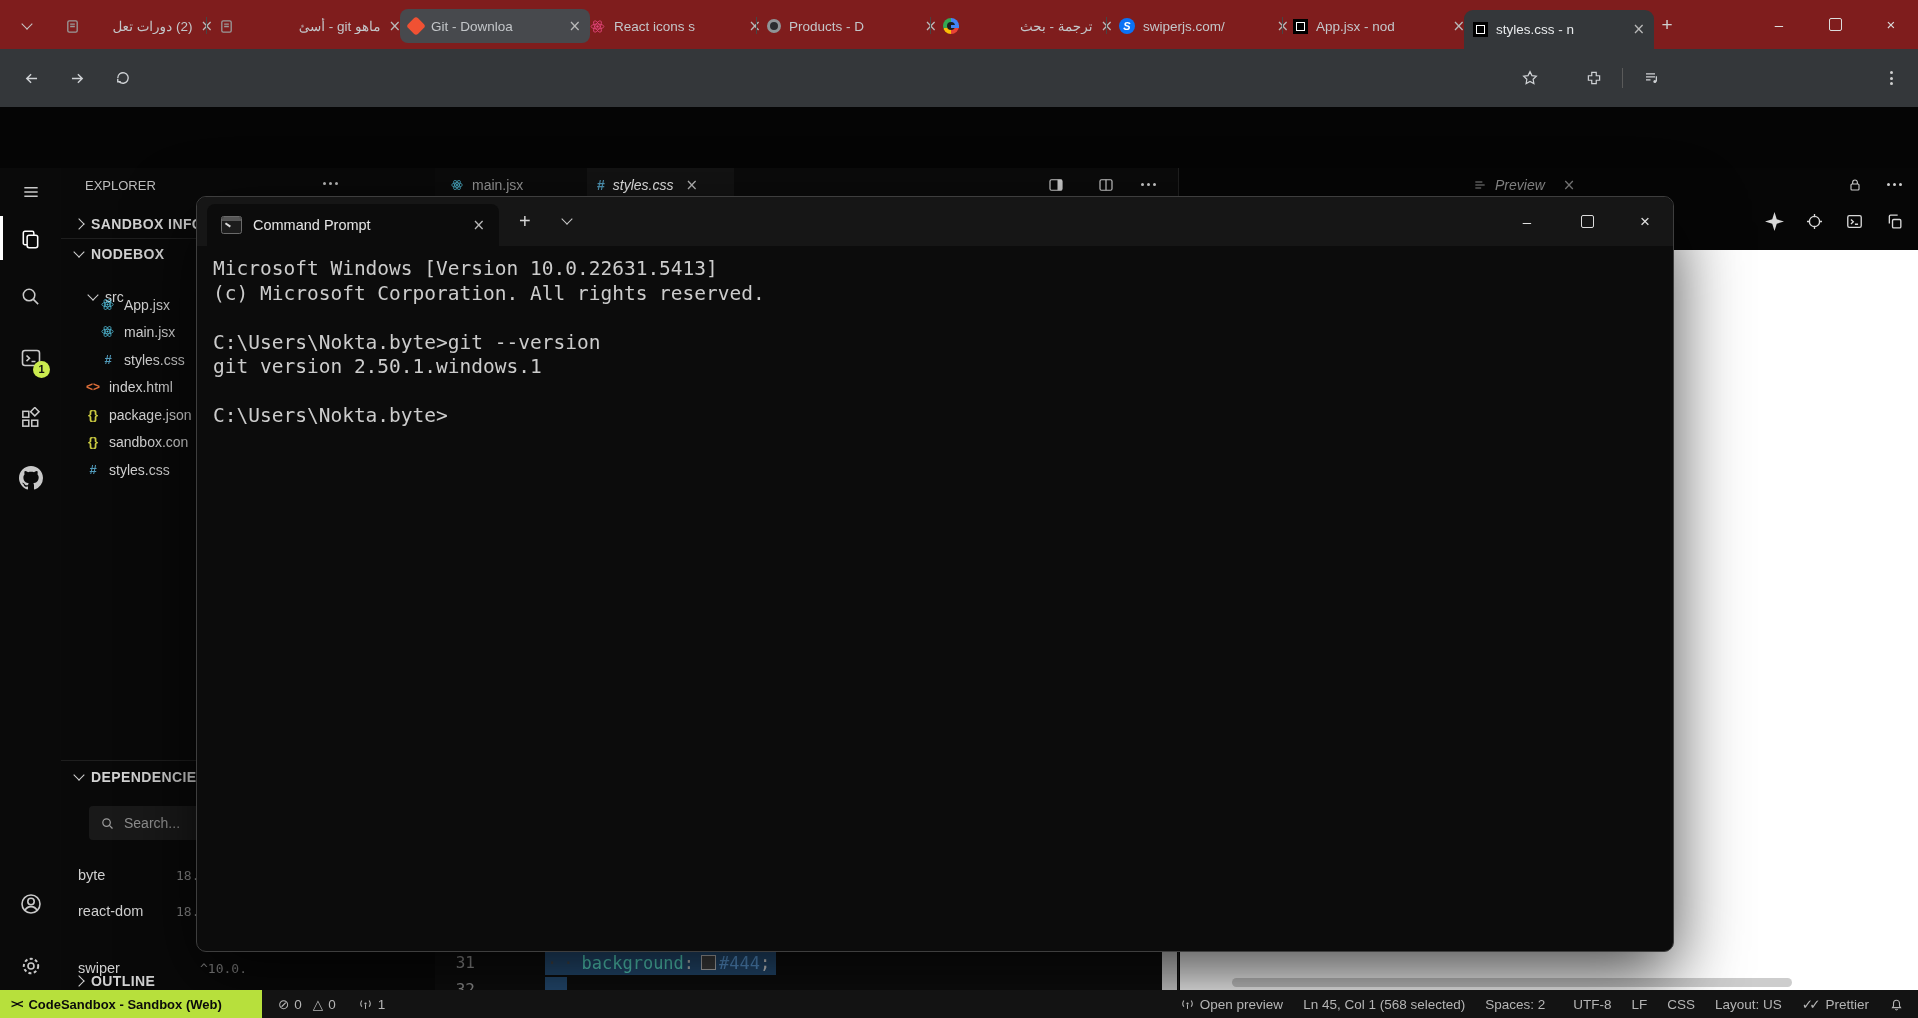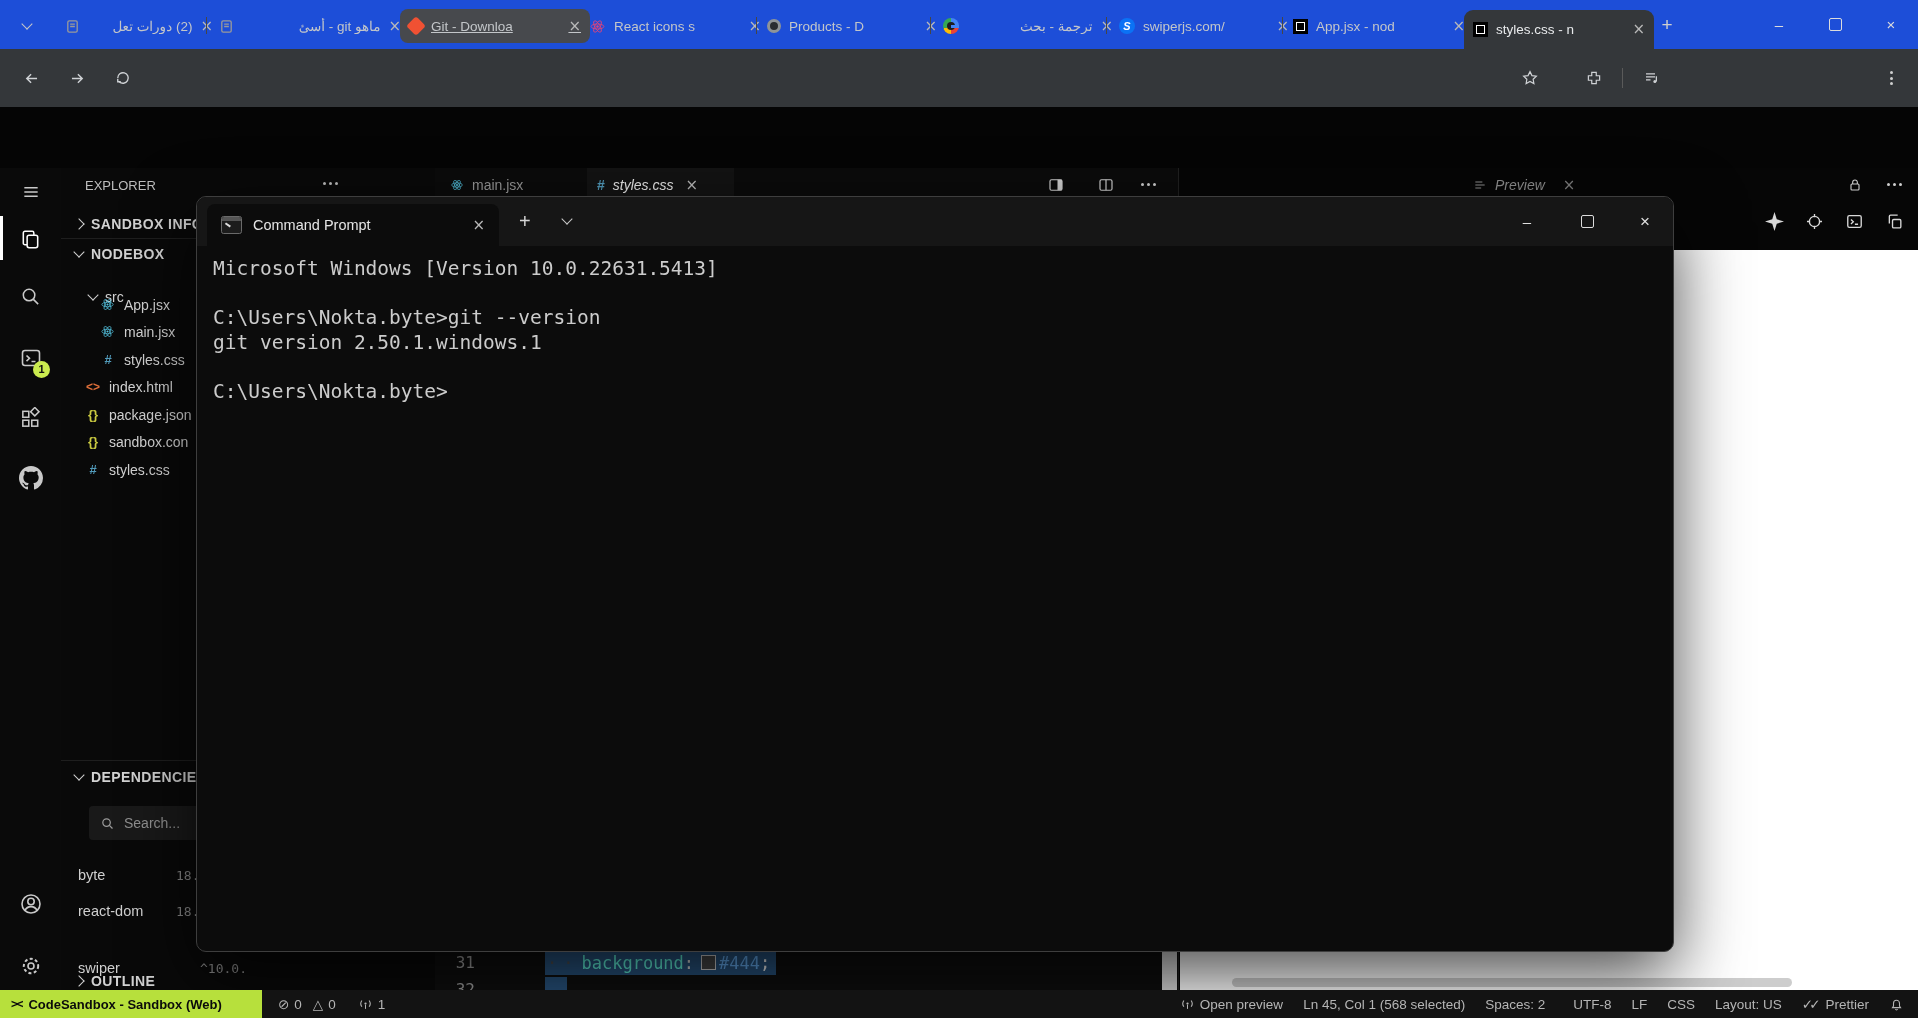--- a/index.html
+++ b/index.html
@@ -6,24 +6,24 @@
   body{width:1918px;height:1018px;overflow:hidden;font-family:"Liberation Sans",sans-serif;position:relative;
        -webkit-font-smoothing:antialiased;}
   .abs{position:absolute;}
   .flex{display:flex;align-items:center;}
   svg{display:block;}
   .chev{display:inline-block;width:7px;height:7px;border-right:1.7px solid currentColor;border-bottom:1.7px solid currentColor;}
   .chev.down{transform:rotate(45deg);margin-top:-3px;}
   .chev.right{transform:rotate(-45deg);}
   .x{font-family:"DejaVu Sans",sans-serif;color:#b9b9b9;font-size:15px;line-height:1;}
   
-  .tabstrip{position:absolute;left:0;top:0;width:1918px;height:49px;background:#1d4ed8;}
+  .tabstrip{position:absolute;left:0;top:0;width:1918px;height:49px;background:#7f1d1d;}
   .btab{position:absolute;top:9px;height:34px;border-radius:8px;display:flex;align-items:center;padding:0 9px;gap:8px;color:#c3c6c9;font-size:13.5px;}
   .btab .lbl{flex:1;white-space:nowrap;overflow:hidden;}
-  .btab.hover{background:#47494d;text-decoration:underline;}
+  .btab.hover{background:#47494d;}
   .btab.active{background:#34373a;top:10px;height:39px;border-radius:9px 9px 0 0;color:#e8eaec;}
   .tsep{position:absolute;top:17px;width:1px;height:17px;background:#464646;}
   .toolbar{position:absolute;left:0;top:49px;width:1918px;height:58px;background:#34373a;}
   .navic{color:#cfd2d5;}
   .urlpill{position:absolute;left:152px;top:58px;width:1356px;height:40px;border-radius:20px;background:#1d1f22;display:flex;align-items:center;color:#e9e9e9;font-size:15px;}
   .vpill{position:absolute;left:1690px;top:59px;width:164px;height:38px;border-radius:19px;background:#1b5e9e;display:flex;align-items:center;gap:7px;padding:0 6px;color:#fff;font-size:12.5px;box-sizing:border-box;}
   .wbtn{position:absolute;top:0;height:49px;width:46px;display:flex;align-items:center;justify-content:center;color:#dcdcdc;font-size:15px;}
   .maxbox{width:11px;height:11px;border:1.3px solid #dcdcdc;border-radius:2px;}
   
   .csbheader{position:absolute;left:0;top:107px;width:1918px;height:61px;background:#050505;}
@@ -548,20 +548,21 @@
     <span class="abs" style="left:322px;top:13px;color:#d5d5d5;font-size:20px;font-weight:300;">+</span>
     <span class="abs chev down" style="left:366px;top:21px;color:#c9c9c9;"></span>
     <div class="twbtn" style="left:1307px;">–</div>
     <div class="twbtn" style="left:1367px;">
         <span class="maxbox"></span>
       </div>
     <div class="twbtn" style="left:1425px;font-size:17px;">×</div>
   </div>
   <div class="abs" style="left:16px;top:60px;">
     <div class="tline">Microsoft Windows [Version 10.0.22631.5413]</div>
+    <div class="tline">(c) Microsoft Corporation. All rights reserved.</div>
     <div class="tline"></div>
     <div class="tline">C:\Users\Nokta.byte&gt;git --version</div>
     <div class="tline">git version 2.50.1.windows.1</div>
     <div class="tline"></div>
     <div class="tline">C:\Users\Nokta.byte&gt;</div>
   </div>
 </div>
 
 <div class="statusbar">
   <div class="limeseg">

